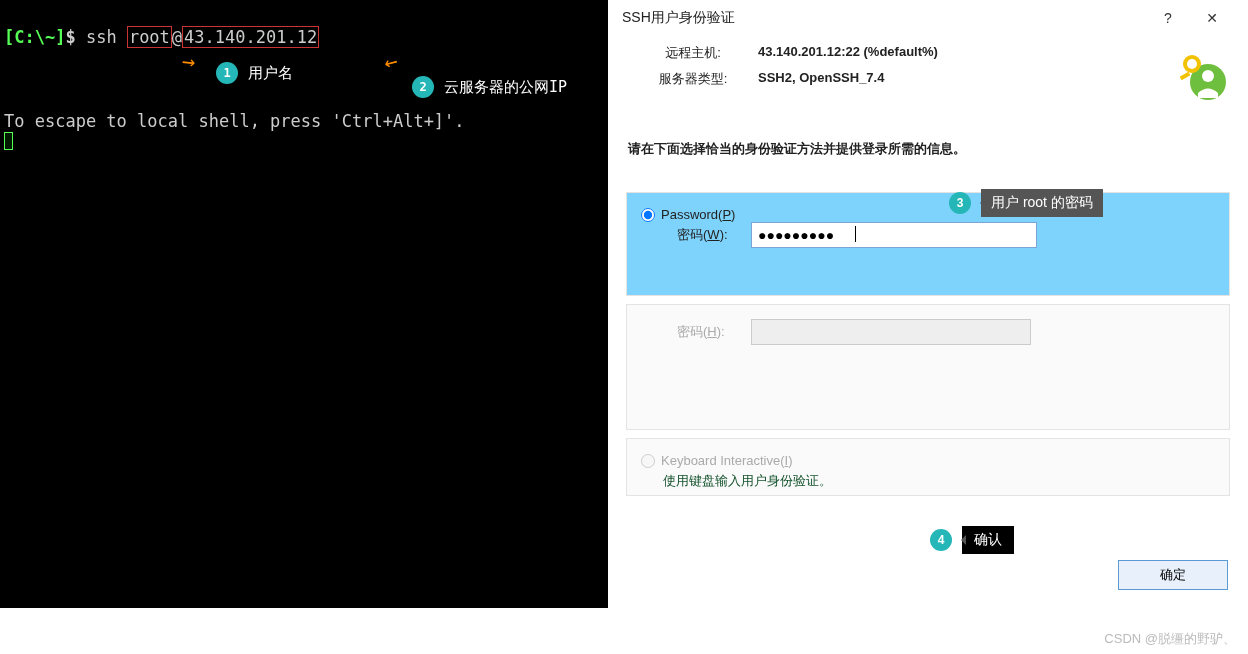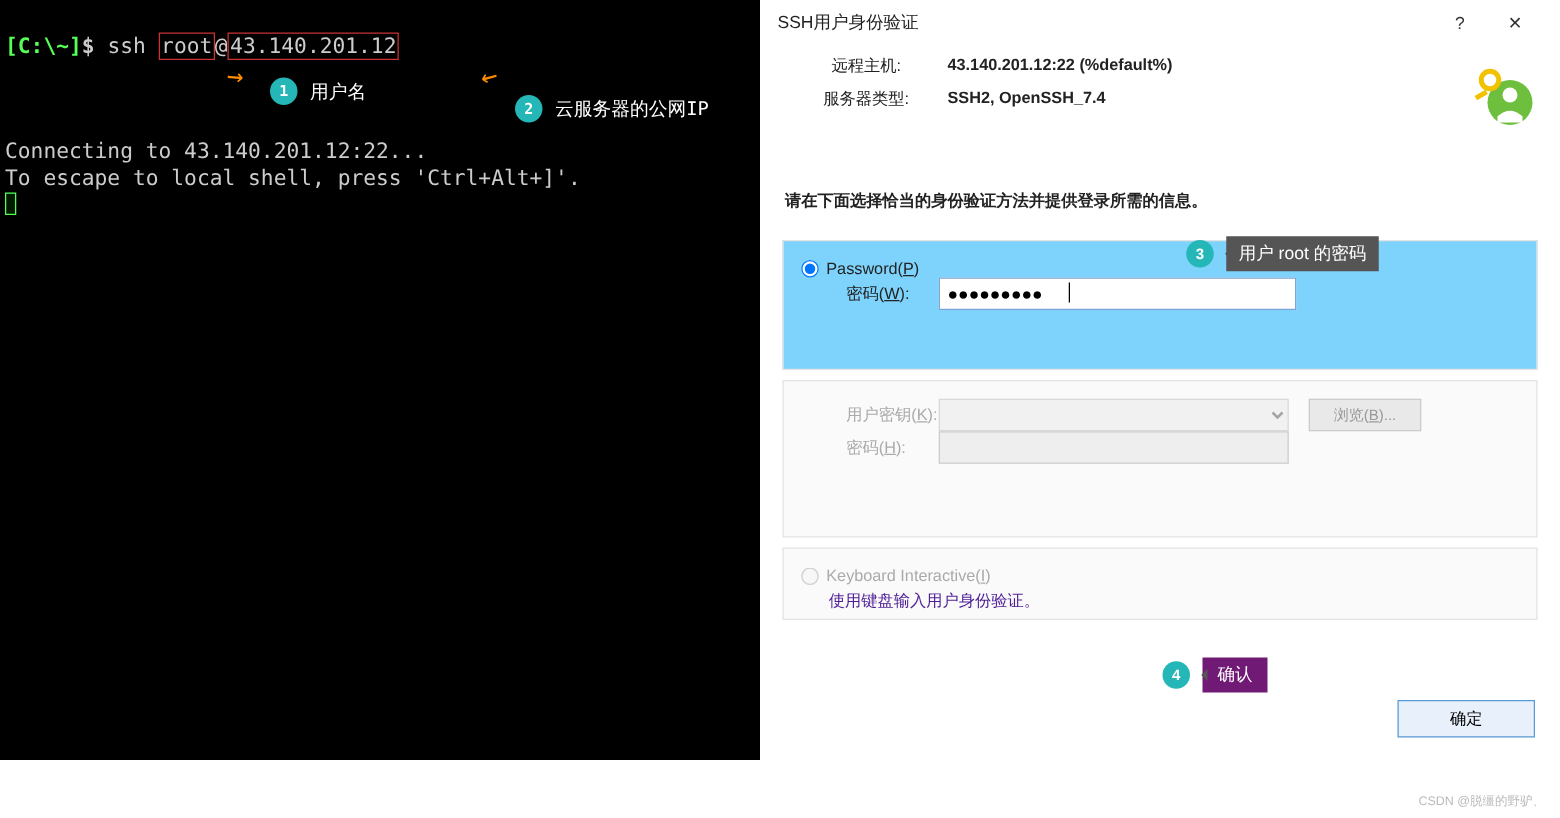--- a/index.html
+++ b/index.html
@@ -26,21 +26,21 @@
 .titlebar { height: 36px; display: flex; align-items: center; padding: 0 14px; font-size: 14px; }
 .titlebar-spacer { flex: 1; }
 .titlebar-btn { width: 44px; text-align: center; font-size: 14px; color: #333; }
 
 .info-block { position: absolute; left: 20px; top: 44px; }
 .info-row { display: flex; margin-bottom: 8px; text-align: center; }
 .info-label { width: 130px; }
 .info-val { font-weight: bold; }
 .icon-art { position: absolute; right: 18px; top: 48px; width: 56px; height: 56px; }
 
-.instr { position: absolute; left: 20px; top: 152px; font-weight: bold; }
+.instr { position: absolute; left: 20px; top: 140px; font-weight: bold; }
 
 .group { position: absolute; left: 18px; right: 18px; border: 1px solid #e3e3e3; background: #fafafa; padding: 14px 14px 16px 14px; }
 .group-pass { top: 192px; height: 104px; background: #7dd3fc; }
 .group-pub  { top: 304px; height: 126px; }
 .group-kbd  { top: 438px; height: 58px; color: #aaa; }
 .radio-row { display: flex; align-items: center; gap: 6px; font-size: 13px; }
 .radio-row input[type=radio] { width: 14px; height: 14px; }
 .underline-letter { text-decoration: underline; }
 
 .field-row { display: flex; align-items: center; }
@@ -51,48 +51,47 @@
 .caret-wrap { position: relative; }
 .caret-line { position: absolute; left: 104px; top: 4px; width: 1px; height: 16px; background: #000; }
 
 .browse-btn { margin-left: 16px; width: 90px; height: 26px; background: #e9e9e9; border: 1px solid #ccc; color: #999; font-size: 12px; }
 
 .annot3 { position: absolute; left: 322px; top: -4px; display: flex; align-items: center; gap: 10px; }
 .annot3 .bubble { background: #555; color: #fff; padding: 5px 10px; font-size: 14px; position: relative; }
 .annot3 .bubble:before { content: ""; position: absolute; left: -6px; top: 9px; border: 5px solid transparent; border-right-color: #555; }
 
 .annot4 { position: absolute; right: 234px; bottom: 54px; display: flex; align-items: center; gap: 10px; }
-.annot4 .bubble { background: #701a75; color: #fff; padding: 5px 12px; font-size: 14px; position: relative; }
+.annot4 .bubble { background: #000000; color: #fff; padding: 5px 12px; font-size: 14px; position: relative; }
 .annot4 .bubble:before { content: ""; position: absolute; left: -6px; top: 9px; border: 5px solid transparent; border-right-color: #555; }
 
 .btn-row { position: absolute; right: 20px; bottom: 18px; display: flex; gap: 16px; }
 .dlg-btn { width: 110px; height: 30px; border: 1px solid #bbb; background: #f1f1f1; font-size: 13px; }
 .dlg-btn.primary { border: 1px solid #5b9bd5; background: #e8f0fb; }
 
-.watermark { position: absolute; right: 12px; bottom: 6px; color: #bbb; font-size: 10px; font-family: sans-serif; }
+.watermark { position: absolute; right: 12px; bottom: 6px; color: #bbb; font-size: 13px; font-family: sans-serif; }
 </style>
 </head>
 <body>
 
 <div class="split">
 
   <div class="terminal">
     <div class="term-line"><span class="prompt-bracket">[C:\~]</span><span class="prompt-dollar">$</span> <span>ssh</span> <span class="box-red">root</span><span>@</span><span class="box-red">43.140.201.12</span></div>
     <span class="arrow1">↘</span>
     <span class="arrow2">↙</span>
     <div class="annot annot1">
         <span class="badge">1</span>
         <span>用户名</span>
       </div>
     <div class="annot annot2">
         <span class="badge">2</span>
         <span>云服务器的公网IP</span>
       </div>
     <div style="height:62px"></div>
-    <div class="term-line">Connecting to 43.140.201.12:22...</div>
     <div class="term-line">To escape to local shell, press 'Ctrl+Alt+]'.</div>
     <div class="term-line"><span class="term-cursor"></span></div>
   </div>
 
   <div class="dialog">
     <div class="titlebar">
       <span>SSH用户身份验证</span>
       <span class="titlebar-spacer"></span>
       <span class="titlebar-btn">?</span>
       <span class="titlebar-btn">✕</span>
@@ -132,36 +131,31 @@
         <span class="field-label"><span>密码(</span><span class="underline-letter">W</span><span>):</span></span>
         <span class="caret-wrap">
           <input type="text" class="field-input" value="●●●●●●●●●" style="">
           <span class="caret-line"></span>
         </span>
       </div>
     </div>
 
     <div class="group group-pub">
       <div class="field-row disabled">
-        <span class="field-label"><span>用户密钥(</span><span class="underline-letter">K</span><span>):</span></span>
-        <select class="field-input disabled" disabled=""></select>
-        <button class="browse-btn" disabled=""><span>浏览(</span><span class="underline-letter">B</span><span>)...</span></button>
-      </div>
-      <div class="field-row disabled">
         <span class="field-label"><span>密码(</span><span class="underline-letter">H</span><span>):</span></span>
         <input type="text" class="field-input disabled" disabled="" style="">
       </div>
     </div>
 
     <div class="group group-kbd">
       <label class="radio-row" style="color:#aaa">
         <input type="radio" disabled="" style="">
         <span><span>Keyboard Interactive(</span><span class="underline-letter">I</span><span>)</span></span>
       </label>
-      <div style="padding-left:22px;margin-top:4px;color:#4c1d95">使用键盘输入用户身份验证。</div>
+      <div style="padding-left:22px;margin-top:4px;color:#14532d">使用键盘输入用户身份验证。</div>
     </div>
 
     <div class="annot4">
         <span class="badge">4</span>
         <span class="bubble">确认</span>
       </div>
 
     <div class="btn-row">
       <button class="dlg-btn primary">确定</button>
     </div>

